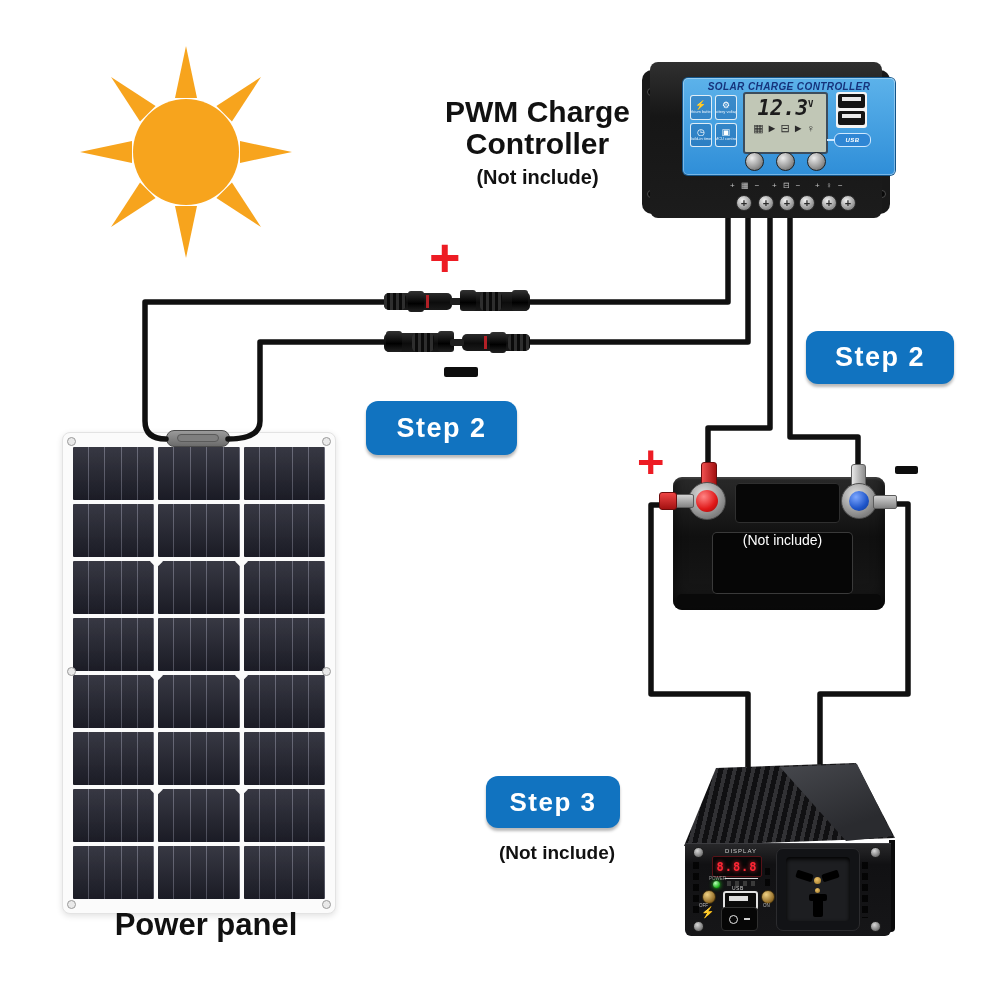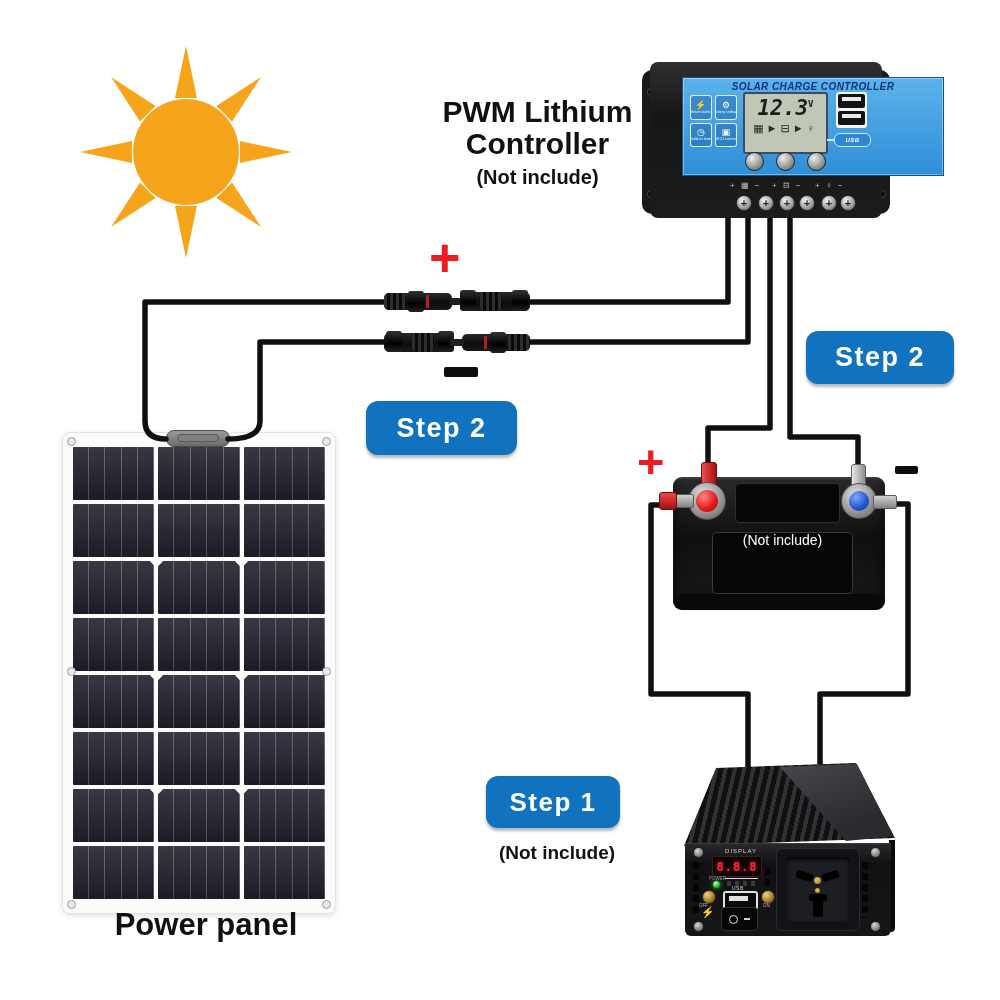--- a/index.html
+++ b/index.html
@@ -53,23 +53,23 @@
   .mc4 .nut{position:absolute;top:-2px;width:16px;height:21px;border-radius:3px;
        background:linear-gradient(180deg,#333,#000 60%,#222);}
   .mc4 .pin{position:absolute;top:5px;width:14px;height:7px;background:#202020;border-radius:2px;}
   .mc4 .band{position:absolute;top:2px;width:3px;height:13px;background:#b22026;}
   
   .controller{left:642px;top:62px;width:250px;height:162px;}
   .cc-back{left:0;top:8px;width:248px;height:144px;background:#191919;border-radius:10px;}
   .cc-hole{width:6px;height:6px;border-radius:50%;background:#090909;border:1px solid #4a4a4a;}
   .cc-body{left:8px;top:0;width:232px;height:156px;border-radius:8px;
            background:linear-gradient(180deg,#303030,#161616 35%,#1c1c1c);}
-  .cc-face{left:33px;top:16px;width:212px;height:97px;border-radius:0;
+  .cc-face{left:33px;top:16px;width:212px;height:97px;border-radius:5px;
            background:linear-gradient(180deg,#5cb2ea,#2f8ed8);
-           box-shadow:inset 0 0 0 1px rgba(255,255,255,.35),0 0 0 1px #14558a;padding-left:48px;}
+           box-shadow:inset 0 0 0 1px rgba(255,255,255,.35),0 0 0 1px #14558a;}
   .cc-title{left:0;top:3px;width:100%;text-align:center;font-size:10px;font-weight:bold;
             font-style:italic;color:#16337C;letter-spacing:.4px;}
   .cc-feats{left:7px;top:17px;width:47px;height:52px;display:grid;
             grid-template-columns:1fr 1fr;grid-template-rows:1fr 1fr;gap:3px;}
   .cc-feat{border:1px solid rgba(255,255,255,.85);border-radius:3px;background:rgba(15,80,150,.35);
            display:flex;flex-direction:column;align-items:center;justify-content:center;overflow:hidden;}
   .cc-feat .g{color:#fff;font-size:9px;line-height:1;}
   .cc-feat .t{color:#e8f4ff;font-size:4px;line-height:1.1;white-space:nowrap;}
   .cc-lcd{left:60px;top:14px;width:81px;height:58px;background:#c1c7b6;border:2px solid #3c4c5c;
           border-radius:3px;text-align:center;}
@@ -270,24 +270,24 @@
       <div class="ridge" style="left:46px;"></div>
   </div>
 
   <div class="abs plus plus-mc4">+</div>
   <div class="abs minus-bar minus-mc4"></div>
   <div class="abs plus plus-batt">+</div>
   <div class="abs minus-bar minus-batt"></div>
 
   <div class="abs step step1">Step 2</div>
   <div class="abs step step2">Step 2</div>
-  <div class="abs step step3">Step 1</div>
+  <div class="abs step step3">Step 3</div>
 
   <div class="abs h-label pwm-block">
-    <div class="pwm-title">PWM Lithium Controller</div>
+    <div class="pwm-title">PWM Charge Controller</div>
     <div class="not-include">(Not include)</div>
   </div>
 
   <div class="abs controller">
     <div class="abs cc-back">
       <div class="abs cc-hole" style="left:5px;top:18px;"></div>
       <div class="abs cc-hole" style="left:5px;top:120px;"></div>
       <div class="abs cc-hole" style="left:236px;top:18px;"></div>
       <div class="abs cc-hole" style="left:236px;top:120px;"></div>
     </div>

